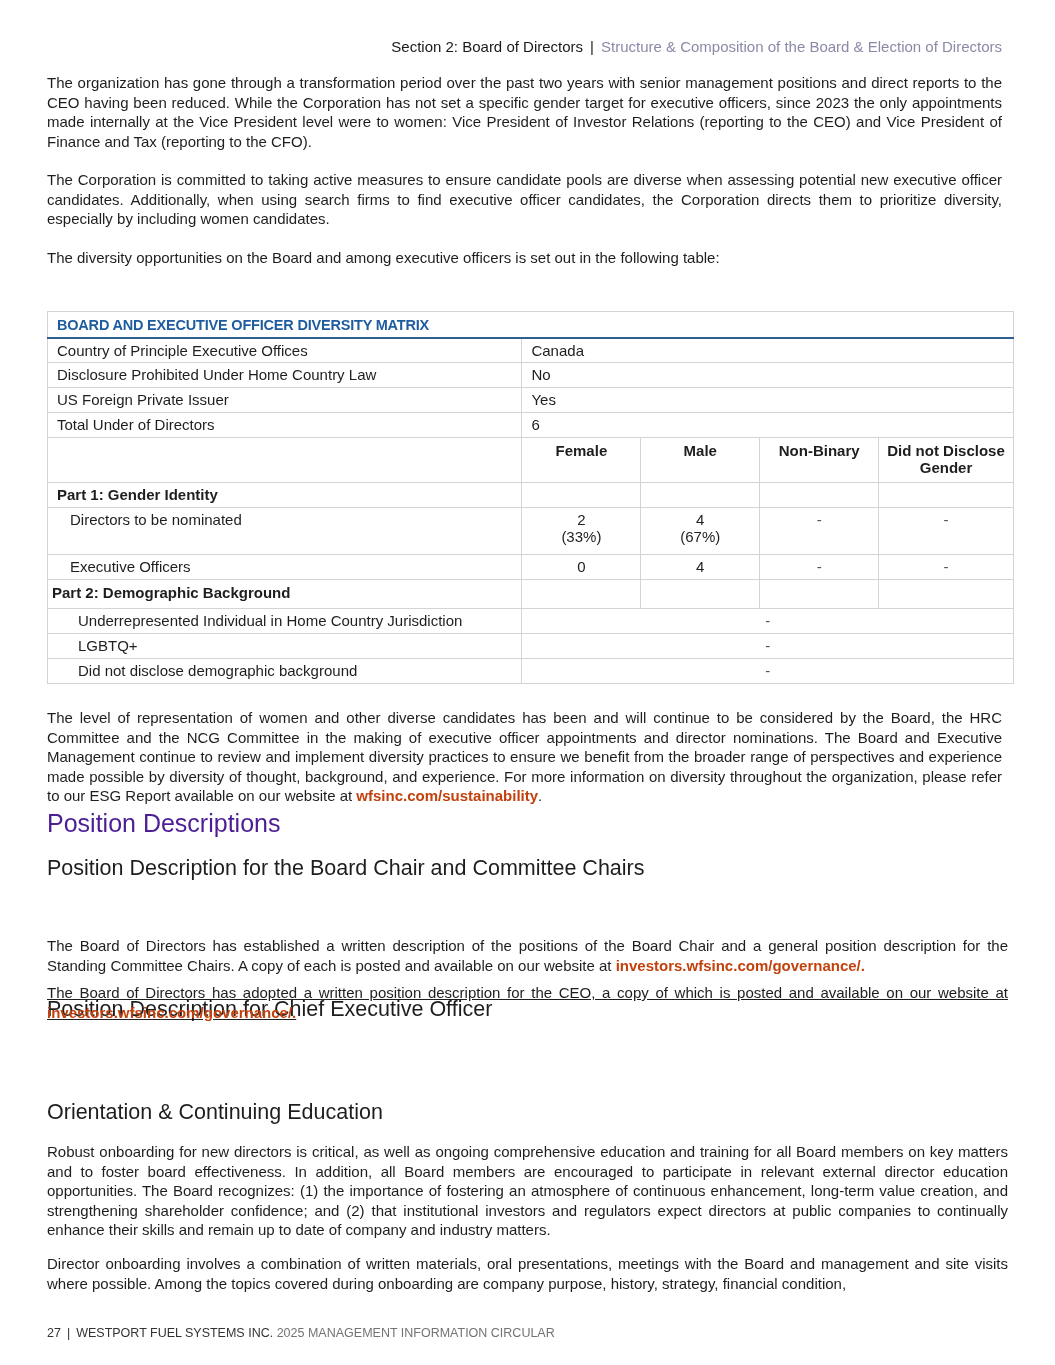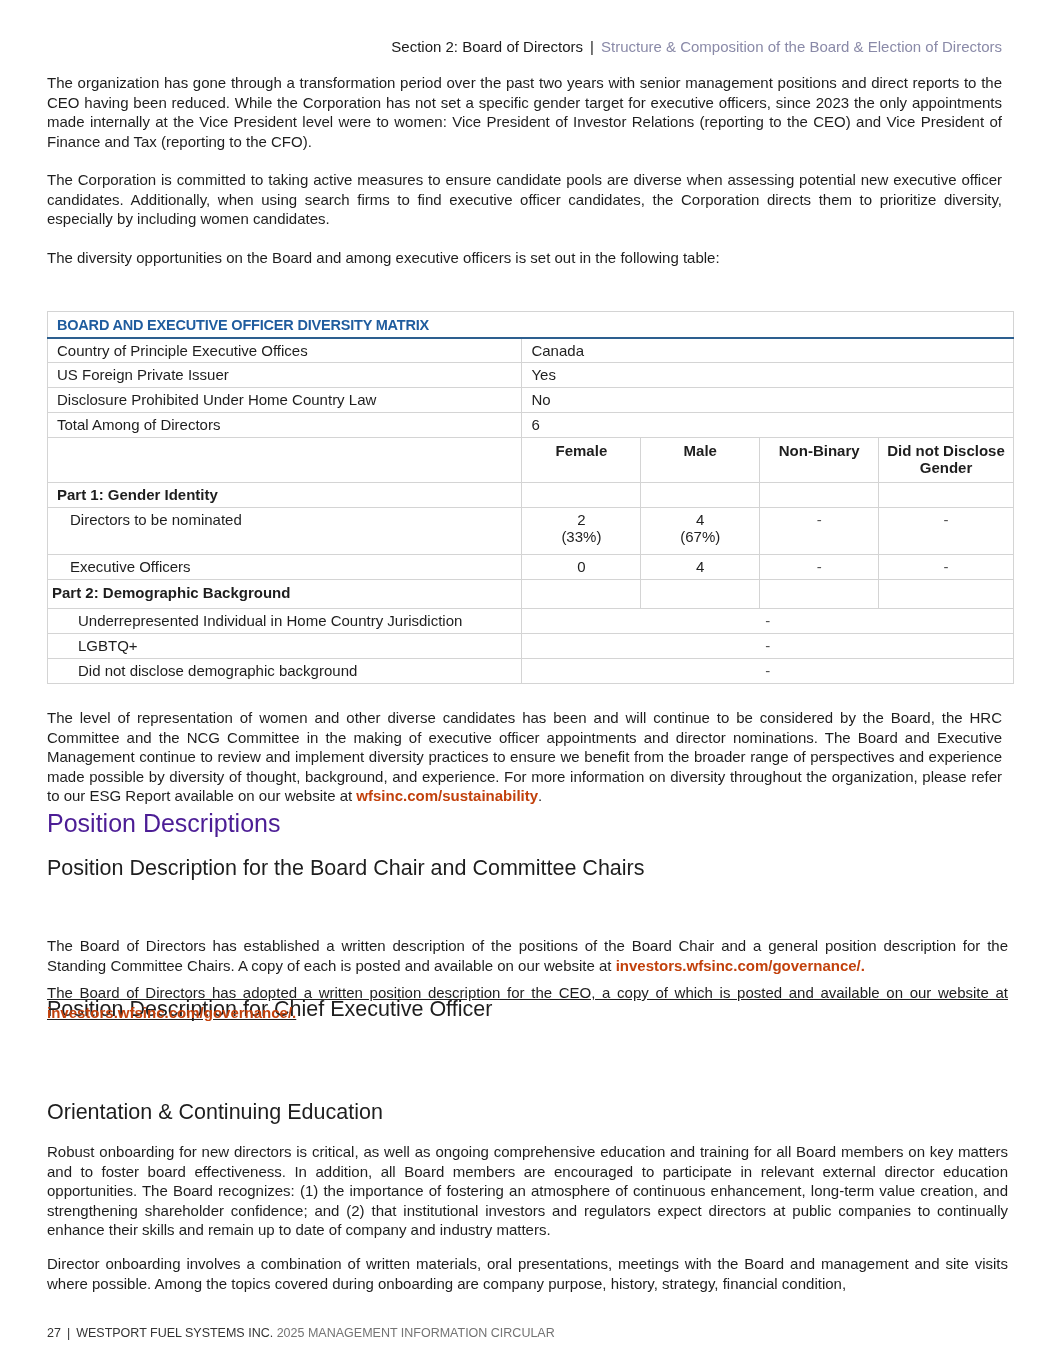--- a/index.html
+++ b/index.html
@@ -99,29 +99,29 @@
     </colgroup>
     <tbody>
         <tr class="title">
       <td colspan="5">BOARD AND EXECUTIVE OFFICER DIVERSITY MATRIX</td>
     </tr>
     <tr>
       <td>Country of Principle Executive Offices</td>
       <td colspan="4" class="val">Canada</td>
     </tr>
     <tr>
+      <td>Disclosure Prohibited Under Home Country Law</td>
+      <td colspan="4" class="val">No</td>
+    </tr>
+    <tr>
       <td>US Foreign Private Issuer</td>
       <td colspan="4" class="val">Yes</td>
     </tr>
     <tr>
-      <td>Disclosure Prohibited Under Home Country Law</td>
-      <td colspan="4" class="val">No</td>
-    </tr>
-    <tr>
-      <td>Total Among of Directors</td>
+      <td>Total Under of Directors</td>
       <td colspan="4" class="val">6</td>
     </tr>
     <tr>
       <td></td>
       <td class="hdr">Female</td>
       <td class="hdr">Male</td>
       <td class="hdr">Non-Binary</td>
       <td class="hdr">Did not Disclose Gender</td>
     </tr>
     <tr>

